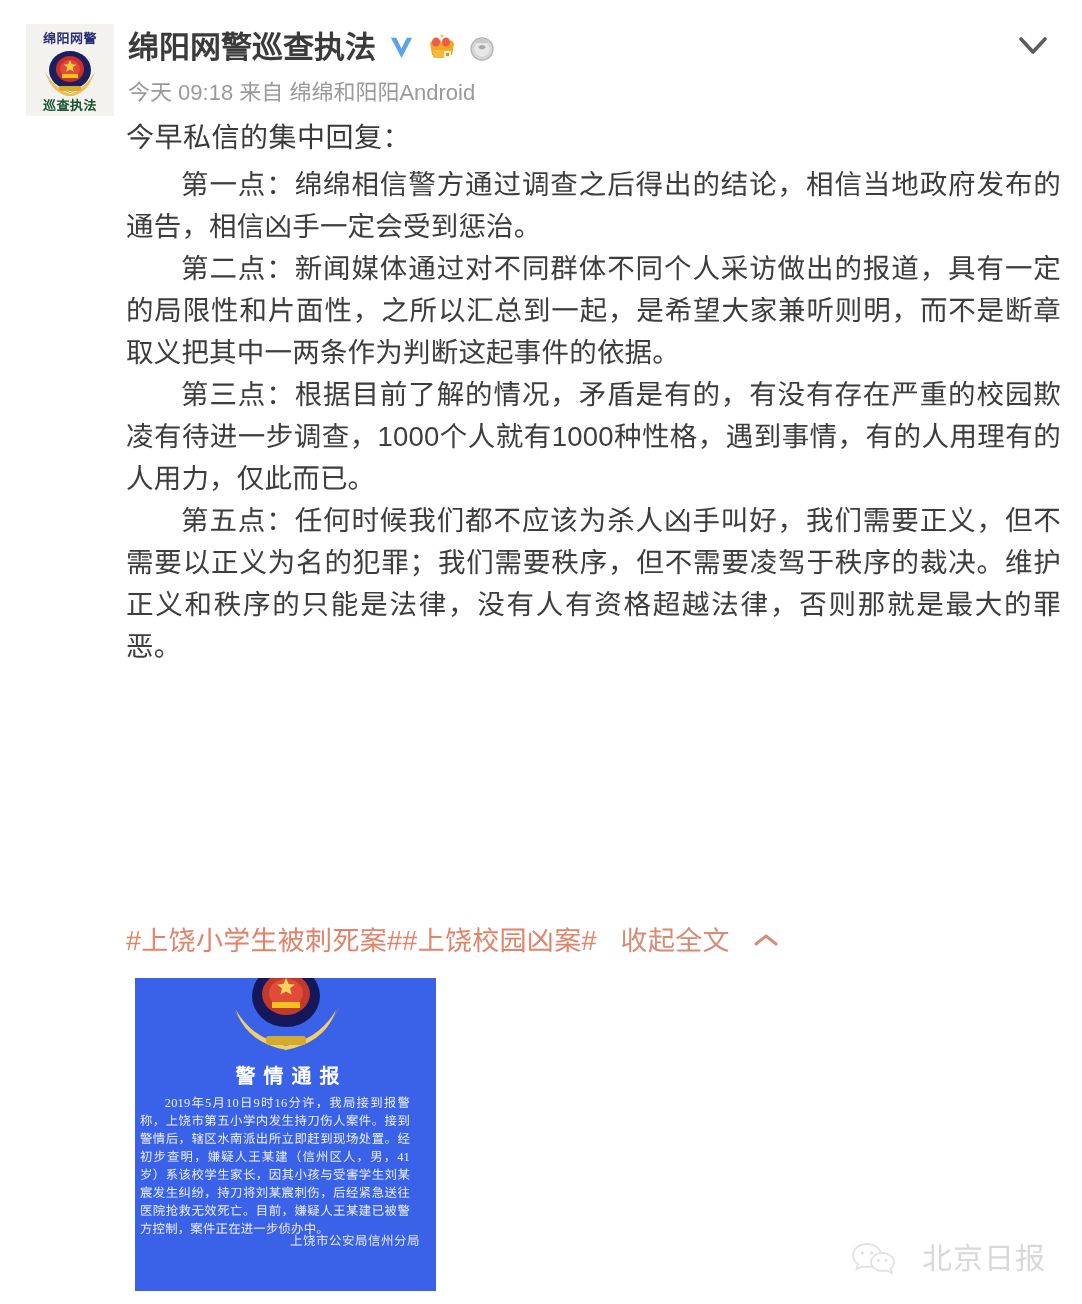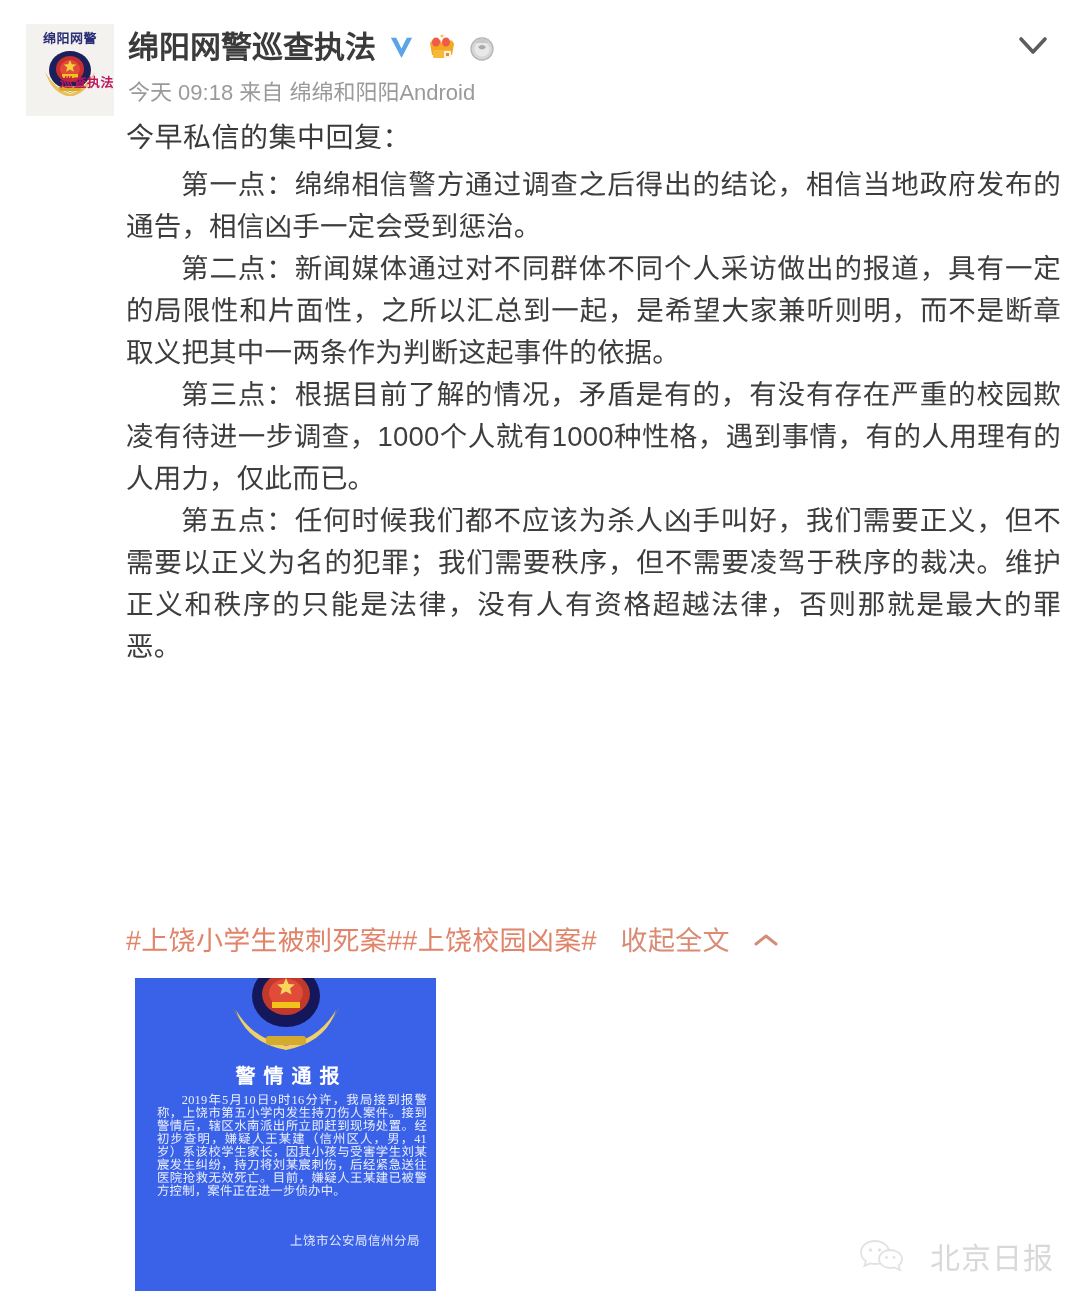--- a/index.html
+++ b/index.html
@@ -49,21 +49,21 @@
     left: 0;
     width: 88px;
     text-align: center;
     font-size: 13px;
     font-weight: bold;
     color: #2b2f77;
     letter-spacing: 0.5px;
     line-height: 1;
   }
   .avatar .av-top { top: 8px; }
-  .avatar .av-bot { bottom: 27px; color: #be185d; text-align: right; }
+  .avatar .av-bot { bottom: 4px; color: #14532d; }
   .badge-emblem {
     position: absolute;
     left: 50%;
     top: 24px;
     transform: translateX(-50%);
     width: 58px;
     height: 48px;
   }
 
   .uname-row {
@@ -191,50 +191,50 @@
     text-align: center;
     color: #ffffff;
     font-size: 20px;
     font-weight: bold;
     letter-spacing: 8px;
     text-indent: 8px;
     font-family: "Liberation Serif", "DejaVu Serif", serif;
   }
   .photo .p-body {
     position: absolute;
-    left: 22px;
+    left: 5px;
     top: 116px;
     width: 270px;
     color: #e9eeff;
     font-size: 12.4px;
-    line-height: 13px;
+    line-height: 18px;
     text-indent: 2em;
     text-align: justify;
     font-family: "Liberation Serif", "DejaVu Serif", serif;
     letter-spacing: 0.2px;
   }
   .photo .p-sign {
     position: absolute;
     left: 0;
     bottom: 42px;
     width: 285px;
     text-align: right;
     color: #e3e9ff;
     font-size: 12.5px;
     font-family: "Liberation Serif", "DejaVu Serif", serif;
     letter-spacing: 0.5px;
   }
 
   
   .watermark {
     position: absolute;
-    right: 28px;
+    right: 36px;
     bottom: 26px;
     display: flex;
-    align-items: center;
+    align-items: flex-end;
     opacity: 0.38;
     gap: 15px;
   }
   .watermark .wm-text {
     font-size: 30px;
     color: #9b9b9b;
     margin-left: 10px;
     letter-spacing: 1px;
     font-weight: 500;
   }

